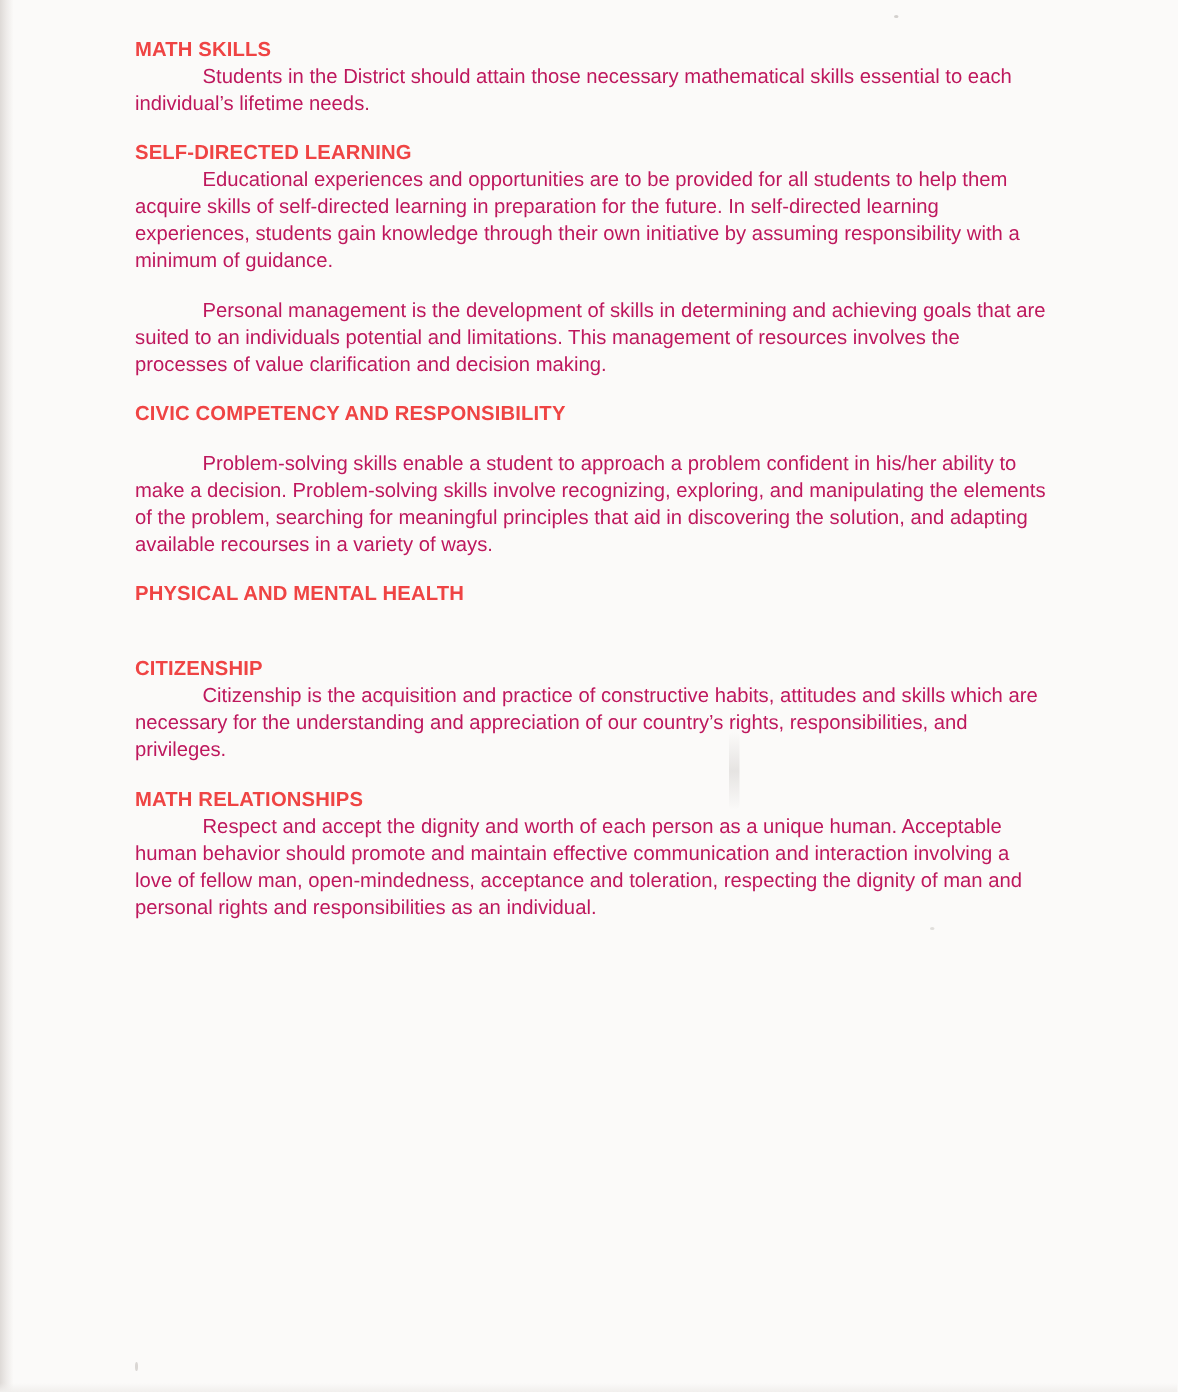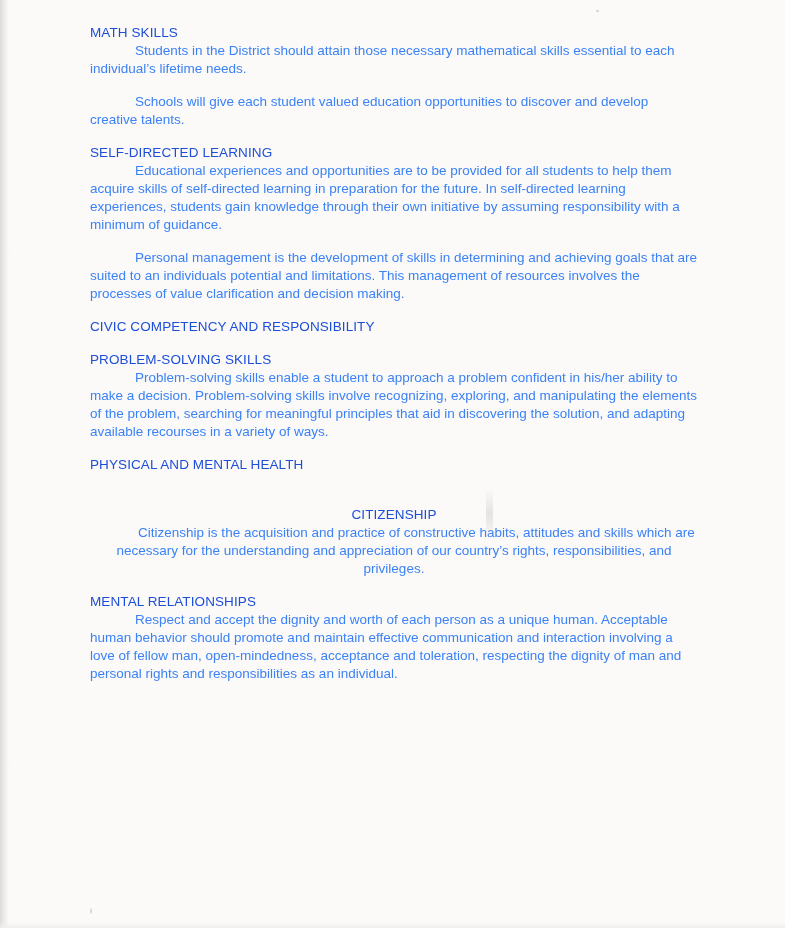--- a/index.html
+++ b/index.html
@@ -34,30 +34,29 @@
     width: 608px;
     color: #1f1f23;
     font-size: 13.5px;
     line-height: 18px;
   }
   .doc-section {
     margin: 0 0 15px 0;
   }
   .doc-section.extra-gap {
     margin-top: 32px;
-    text-align: center;
   }
   .section-title {
-    font-weight: 400;
+    font-weight: 700;
     letter-spacing: 0.1px;
-    color: #1d4ed8;
+    color: #ef4444;
   }
   .section-body {
     text-indent: 45px;
-    color: #3b82f6;
+    color: #be185d;
   }
   
   .speck {
     position: absolute;
     background: #b9b4b0;
     border-radius: 50%;
   }
   .smudge {
     position: absolute;
     background: linear-gradient(to bottom, rgba(190,186,183,0), rgba(190,186,183,0.35), rgba(190,186,183,0));
@@ -71,53 +70,51 @@
 <div class="scan-edge-bottom"></div>
 
 <div class="page-body">
 
   <div class="doc-section">
     <div class="section-title">MATH SKILLS</div>
     <div class="section-body">Students in the District should attain those necessary mathematical skills essential to each individual’s lifetime needs.</div>
   </div>
 
   <div class="doc-section">
-    <div class="section-body">Schools will give each student valued education opportunities to discover and develop creative talents.</div>
   </div>
 
   <div class="doc-section">
     <div class="section-title">SELF-DIRECTED LEARNING</div>
     <div class="section-body">Educational experiences and opportunities are to be provided for all students to help them acquire skills of self-directed learning in preparation for the future. In self-directed learning experiences, students gain knowledge through their own initiative by assuming responsibility with a minimum of guidance.</div>
   </div>
 
   <div class="doc-section">
     <div class="section-body">Personal management is the development of skills in determining and achieving goals that are suited to an individuals potential and limitations. This management of resources involves the processes of value clarification and decision making.</div>
   </div>
 
   <div class="doc-section">
     <div class="section-title">CIVIC COMPETENCY AND RESPONSIBILITY</div>
   </div>
 
   <div class="doc-section">
-    <div class="section-title">PROBLEM-SOLVING SKILLS</div>
     <div class="section-body">Problem-solving skills enable a student to approach a problem confident in his/her ability to make a decision. Problem-solving skills involve recognizing, exploring, and manipulating the elements of the problem, searching for meaningful principles that aid in discovering the solution, and adapting available recourses in a variety of ways.</div>
   </div>
 
   <div class="doc-section">
     <div class="section-title">PHYSICAL AND MENTAL HEALTH</div>
   </div>
 
 
   <div class="doc-section extra-gap">
     <div class="section-title">CITIZENSHIP</div>
     <div class="section-body">Citizenship is the acquisition and practice of constructive habits, attitudes and skills which are necessary for the understanding and appreciation of our country’s rights, responsibilities, and privileges.</div>
   </div>
 
   <div class="doc-section">
-    <div class="section-title">MENTAL RELATIONSHIPS</div>
+    <div class="section-title">MATH RELATIONSHIPS</div>
     <div class="section-body">Respect and accept the dignity and worth of each person as a unique human. Acceptable human behavior should promote and maintain effective communication and interaction involving a love of fellow man, open-mindedness, acceptance and toleration, respecting the dignity of man and personal rights and responsibilities as an individual.</div>
   </div>
 
 </div>
 
 <div class="speck" style="left:596px; top:10px; width:3px; height:2px; opacity:.6;"></div>
 <div class="smudge" style="left:486px; top:488px; width:7px; height:52px;"></div>
 <div class="speck" style="left:90px; top:908px; width:2px; height:6px; opacity:.5;"></div>
 <div class="speck" style="left:620px; top:618px; width:3px; height:2px; opacity:.4;"></div>
 

